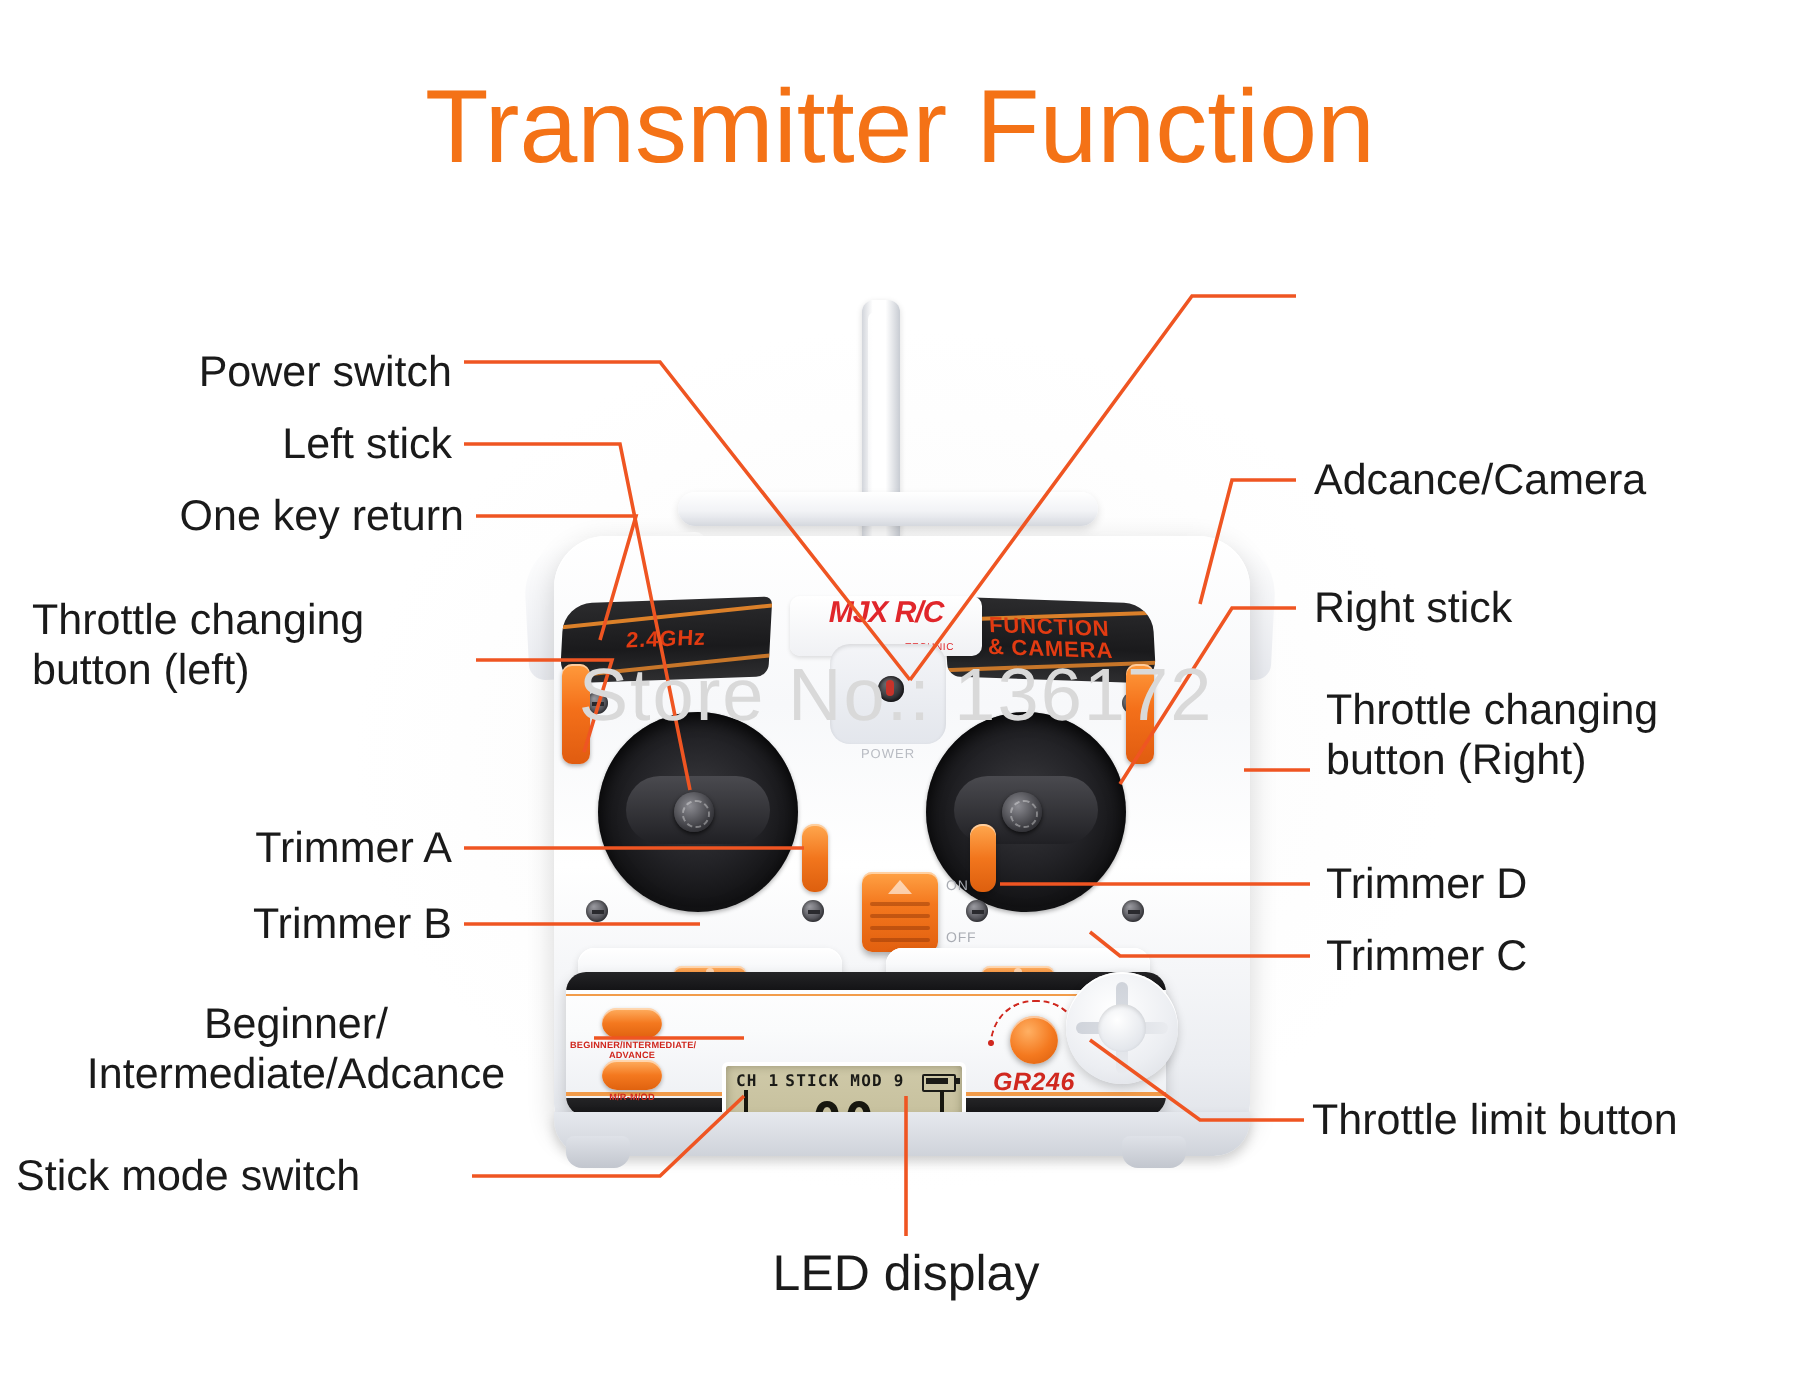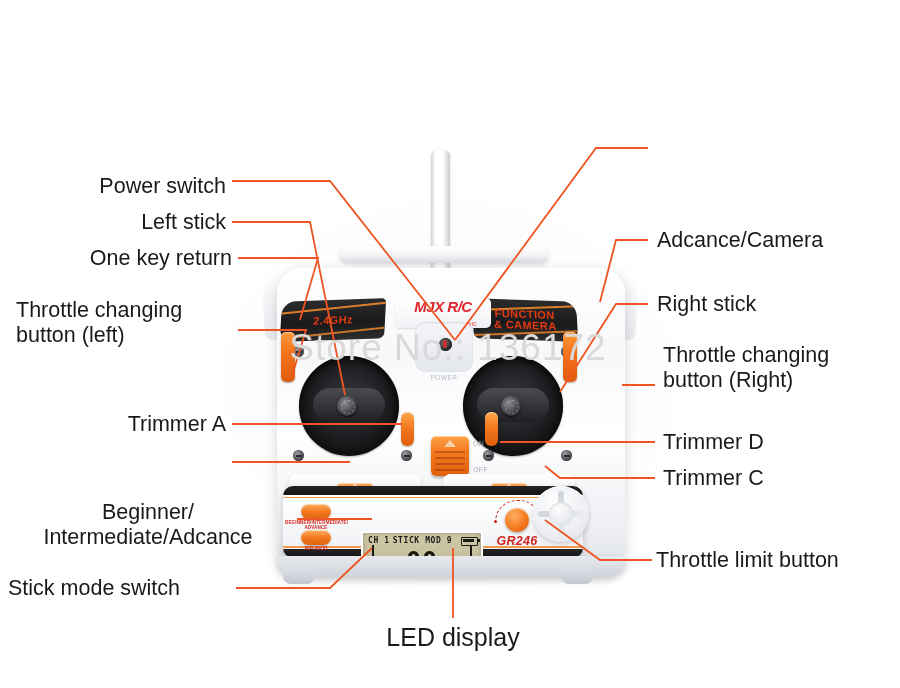--- a/index.html
+++ b/index.html
@@ -223,20 +223,21 @@
     background:linear-gradient(180deg,#e6e9ee,#cfd3da);box-shadow:0 3px 6px rgba(0,0,0,.16);}
   .foot{position:absolute;top:418px;width:32px;height:16px;border-radius:4px 4px 8px 8px;
     background:linear-gradient(180deg,#dfe2e8,#c2c6ce);}
   .foot.l{left:28px;} .foot.r{left:306px;}
 </style>
 </head>
 <body>
 
 <div id="stage">
 
+  <div id="title">Transmitter Function</div>
 
   <div id="tx">
 
     <div class="antenna"></div>
     <div class="crossbar"></div>
 
     <div class="shoulder-l"></div>
     <div class="shoulder-r"></div>
     <div class="body-shell"></div>
 
@@ -384,20 +385,21 @@
       <path d="M453,618 L453,548"></path>
     </g>
   </svg>
 
   <div class="lbl r" style="left:20px;top:174px;width:206px">Power switch</div>
   <div class="lbl r" style="left:20px;top:210px;width:206px">Left stick</div>
   <div class="lbl r" style="left:16px;top:246px;width:216px">One key return</div>
   <div class="lbl l" style="left:16px;top:298px;width:240px">Throttle changing
 button (left)</div>
   <div class="lbl r" style="left:20px;top:412px;width:206px">Trimmer A</div>
+  <div class="lbl r" style="left:20px;top:450px;width:206px">Trimmer B</div>
   <div class="lbl c" style="left:2px;top:500px;width:292px">Beginner/
 Intermediate/Adcance</div>
   <div class="lbl l" style="left:8px;top:576px;width:230px">Stick mode switch</div>
 
   <div class="lbl l" style="left:657px;top:228px;width:240px">Adcance/Camera</div>
   <div class="lbl l" style="left:657px;top:292px;width:240px">Right stick</div>
   <div class="lbl l" style="left:663px;top:343px;width:240px">Throttle changing
  button (Right)</div>
   <div class="lbl l" style="left:663px;top:430px;width:240px">Trimmer D</div>
   <div class="lbl l" style="left:663px;top:466px;width:240px">Trimmer C</div>

